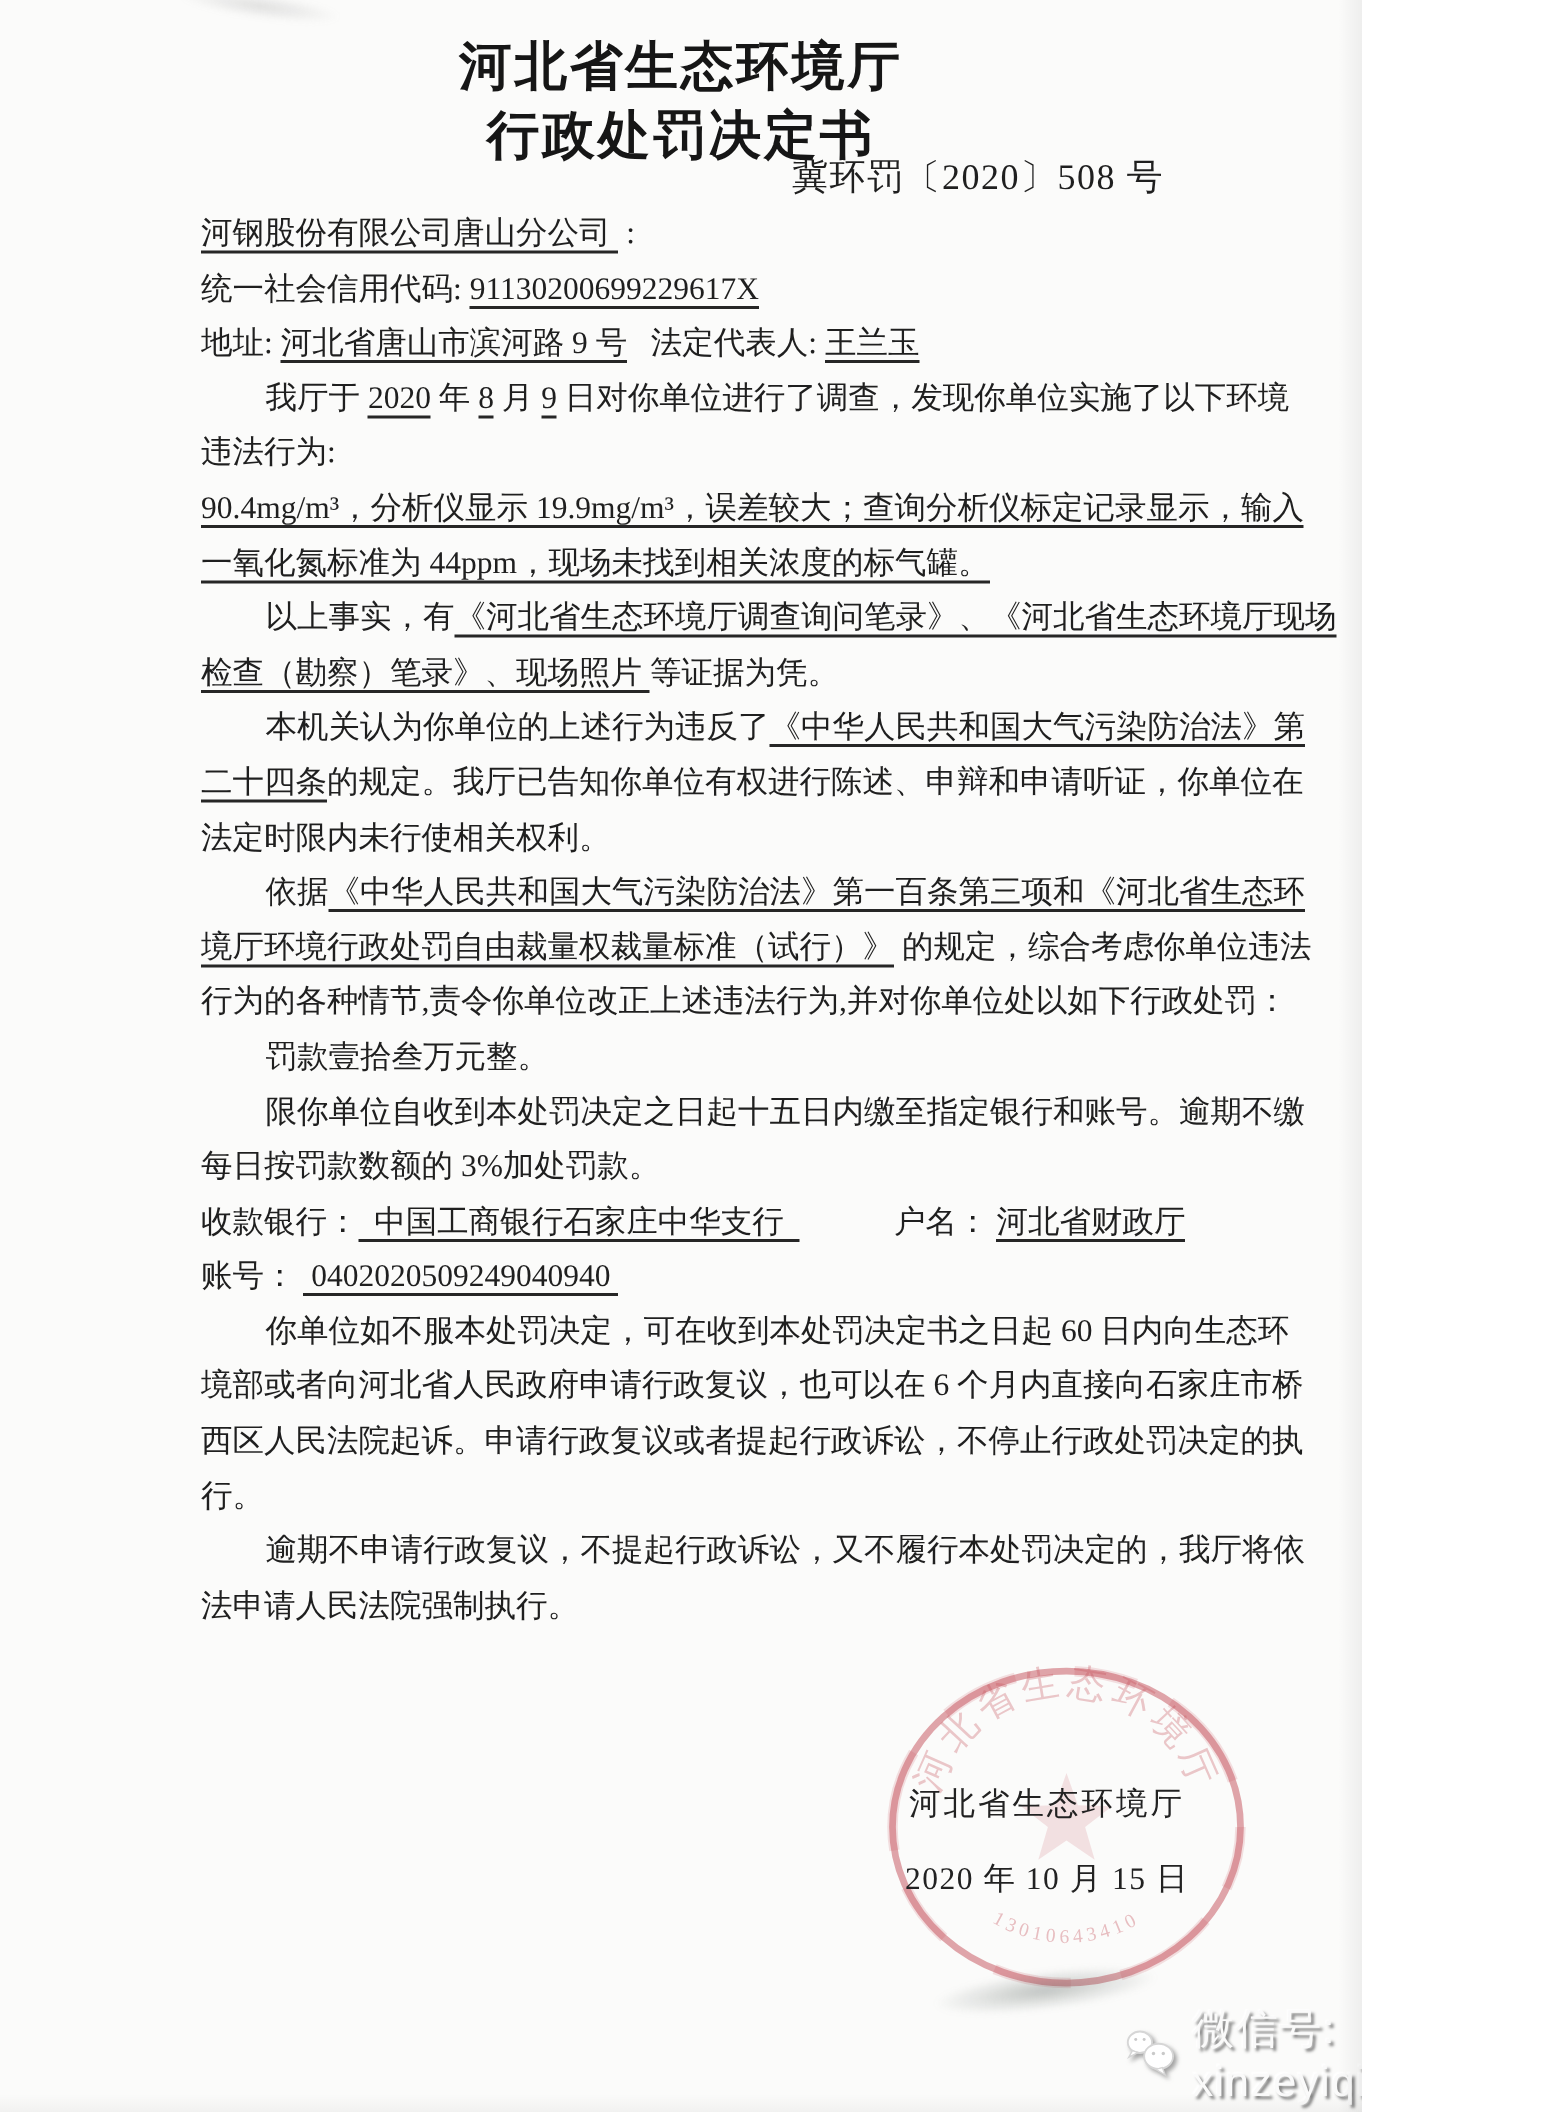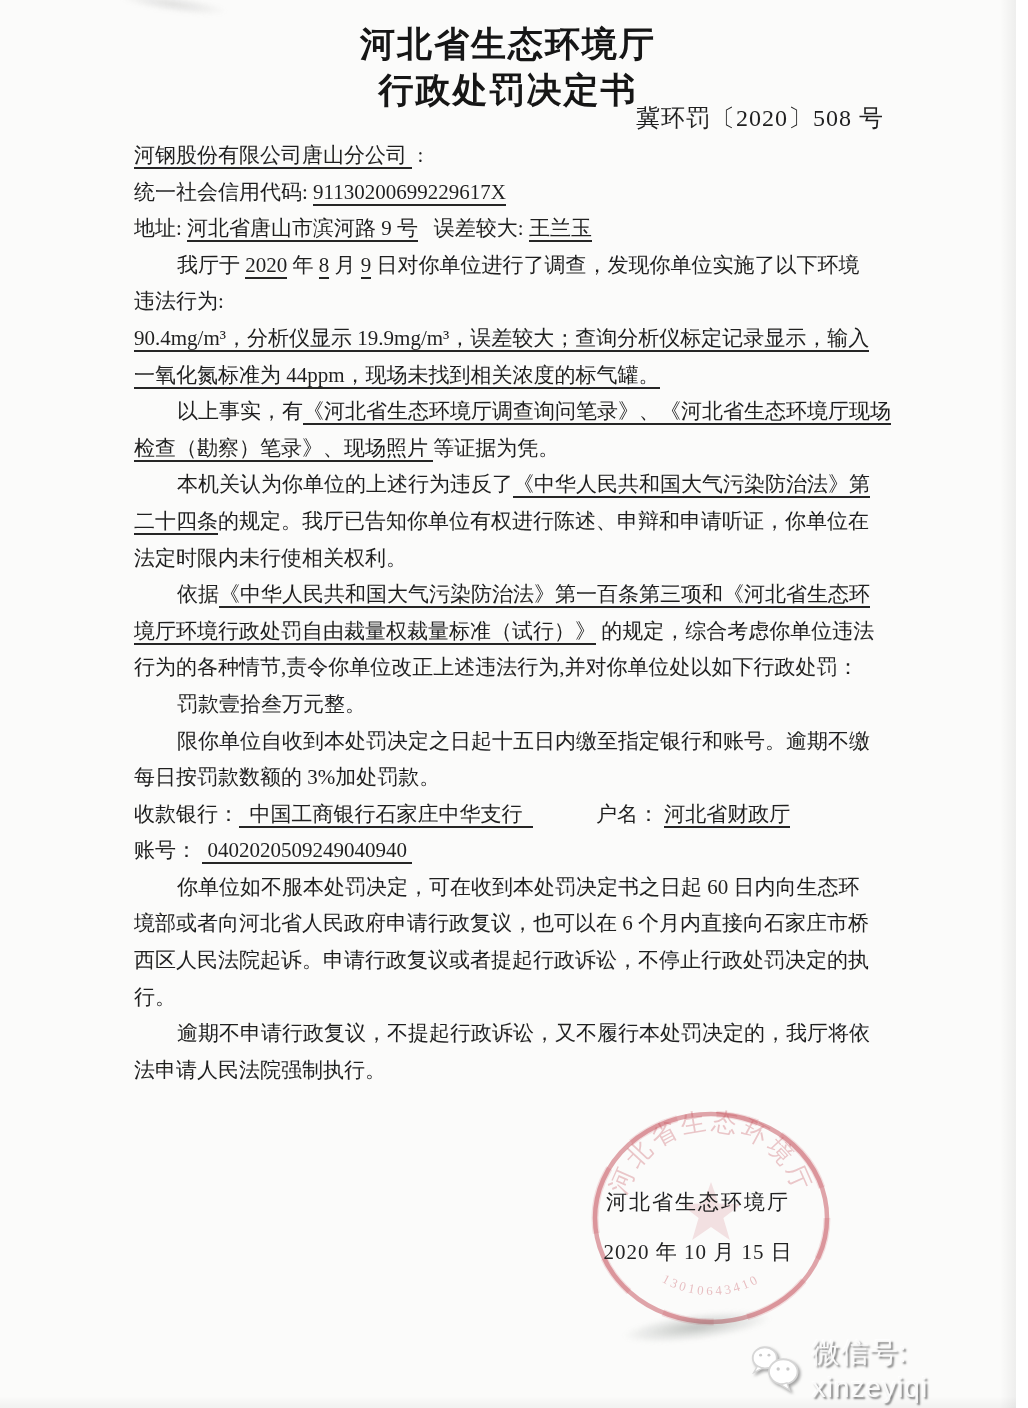--- a/index.html
+++ b/index.html
@@ -1,18 +1,18 @@
 <!DOCTYPE html>
 <html><head>
 <meta charset="utf-8">
 <style>
   html,body{margin:0;padding:0;background:#ffffff;}
   .page{
     position:relative;
-    width:1016px;height:1408px;
+    width:908px;height:1408px;
     background:#fbfbfa;
     overflow:hidden;
     font-family:"Liberation Serif","DejaVu Serif",serif;
     color:#1f1f1f;
   }
   
   .edge-right{position:absolute;top:0;right:0;width:16px;height:100%;
     background:linear-gradient(to left,rgba(0,0,0,0.05),rgba(0,0,0,0));}
   .edge-bottom{position:absolute;bottom:0;left:0;width:100%;height:12px;
     background:linear-gradient(to top,rgba(0,0,0,0.04),rgba(0,0,0,0));}
@@ -58,21 +58,21 @@
   <div class="title">
     <div>河北省生态环境厅</div>
     <div>行政处罚决定书</div>
   </div>
 
   <div class="doc-number">冀环罚〔2020〕508 号</div>
 
   <div class="doc-body">
       <div class="line"><span class="seg u">河钢股份有限公司唐山分公司 </span><span class="seg"> :</span></div>
       <div class="line"><span class="seg">统一社会信用代码: </span><span class="seg u">91130200699229617X</span></div>
-      <div class="line"><span class="seg">地址: </span><span class="seg u">河北省唐山市滨河路 9 号</span><span class="seg">   </span><span class="seg">误差较大: </span><span class="seg u">王兰玉</span></div>
+      <div class="line"><span class="seg">地址: </span><span class="seg u">河北省唐山市滨河路 9 号</span><span class="seg">   </span><span class="seg">法定代表人: </span><span class="seg u">王兰玉</span></div>
       <div class="line indent"><span class="seg">我厅于 </span><span class="seg u">2020</span><span class="seg"> 年 </span><span class="seg u">8</span><span class="seg"> 月 </span><span class="seg u">9</span><span class="seg"> 日对你单位进行了调查，发现你单位实施了以下环境</span></div>
       <div class="line"><span class="seg">违法行为:</span></div>
       <div class="line"><span class="seg u">90.4mg/m³，分析仪显示 19.9mg/m³，误差较大；查询分析仪标定记录显示，输入</span></div>
       <div class="line"><span class="seg u">一氧化氮标准为 44ppm，现场未找到相关浓度的标气罐。</span></div>
       <div class="line indent"><span class="seg">以上事实，有</span><span class="seg u">《河北省生态环境厅调查询问笔录》、《河北省生态环境厅现场</span></div>
       <div class="line"><span class="seg u">检查（勘察）笔录》、现场照片 </span><span class="seg">等证据为凭。</span></div>
       <div class="line indent"><span class="seg">本机关认为你单位的上述行为违反了</span><span class="seg u">《中华人民共和国大气污染防治法》第</span></div>
       <div class="line"><span class="seg u">二十四条</span><span class="seg">的规定。我厅已告知你单位有权进行陈述、申辩和申请听证，你单位在</span></div>
       <div class="line"><span class="seg">法定时限内未行使相关权利。</span></div>
       <div class="line indent"><span class="seg">依据</span><span class="seg u">《中华人民共和国大气污染防治法》第一百条第三项和《河北省生态环</span></div>

